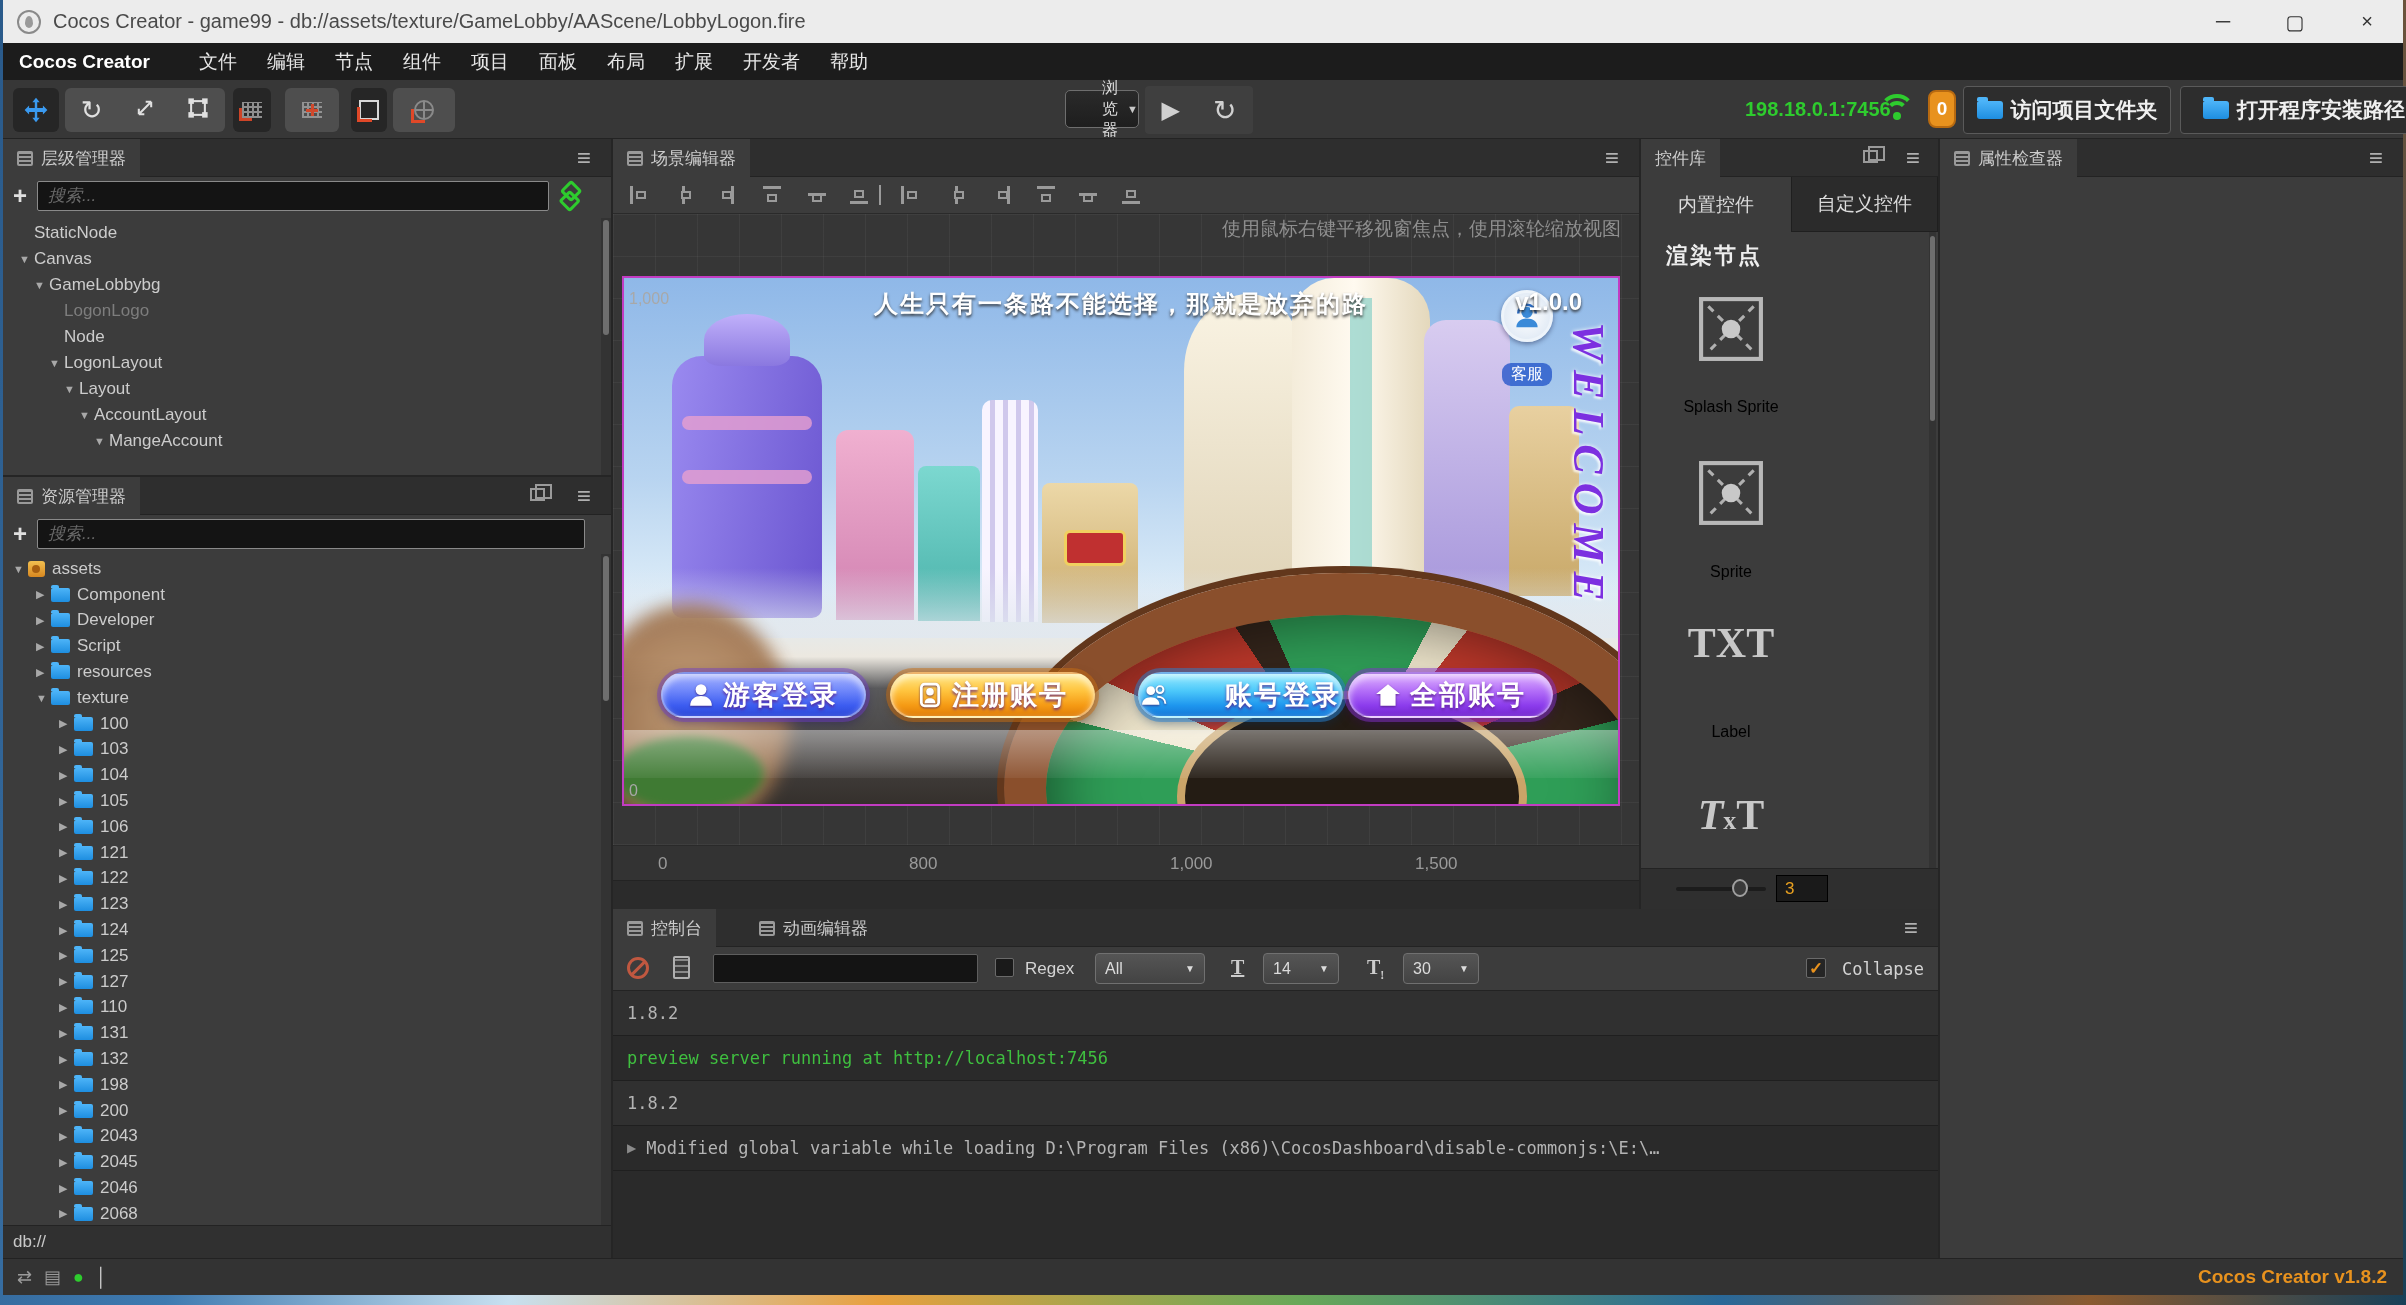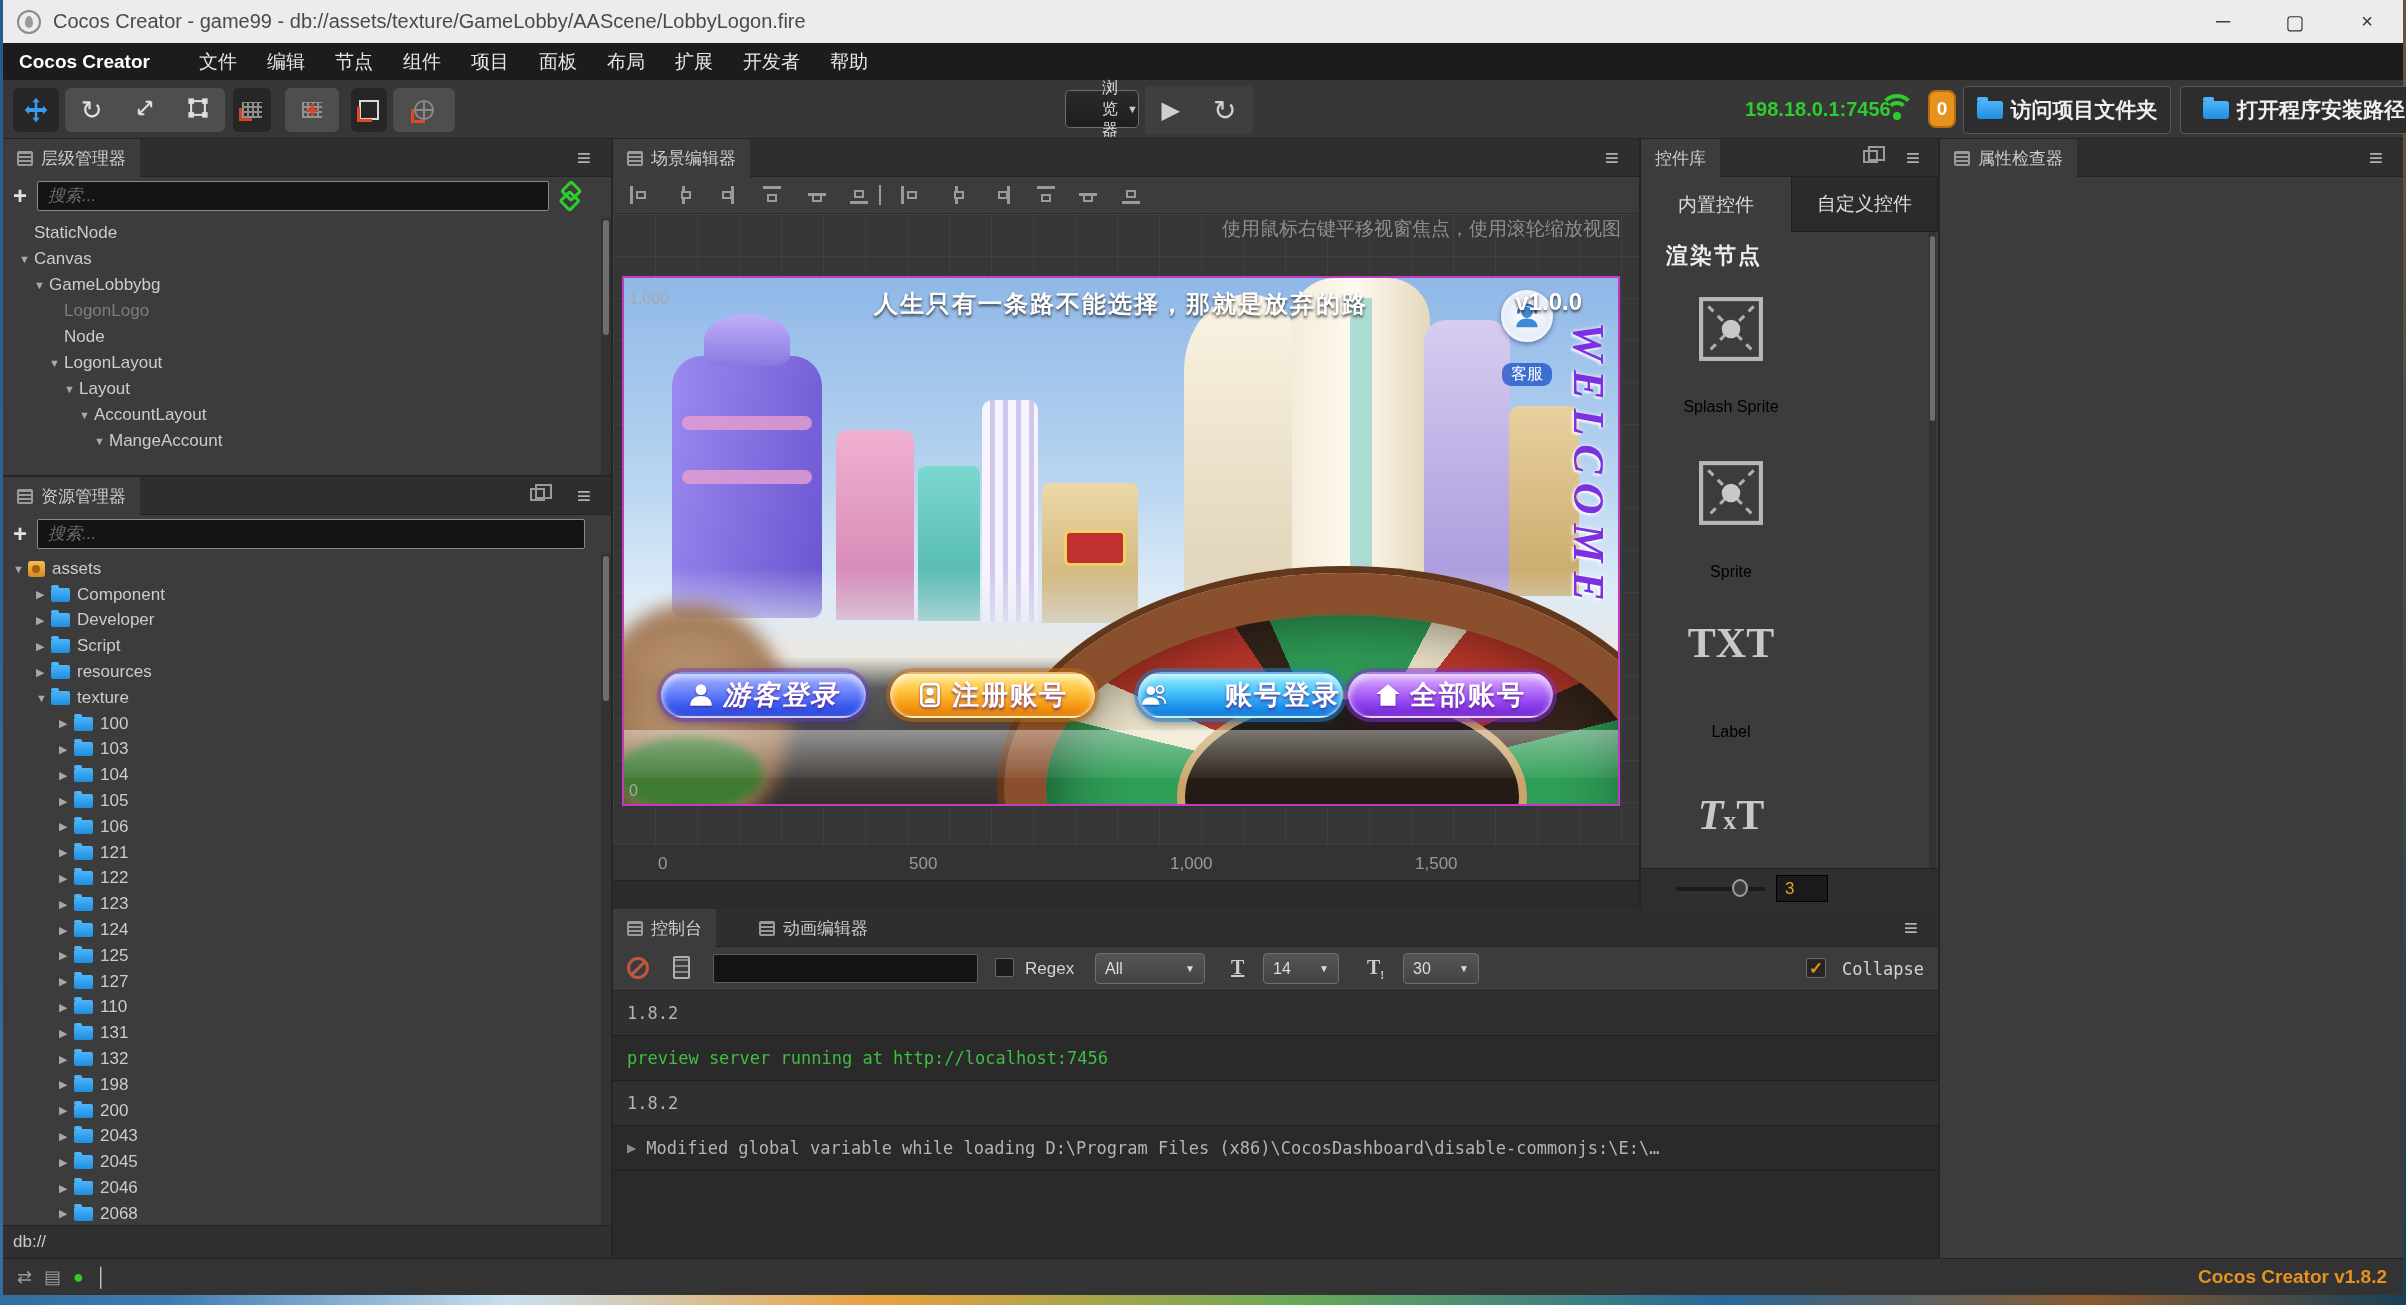--- a/index.html
+++ b/index.html
@@ -568,21 +568,21 @@
             <span class="circ">
               <svg width="30" height="30" viewBox="0 0 24 24">
                   <circle cx="12" cy="9" r="4.5" fill="#3a8ad8"></circle>
                   <path d="M3.5 21c0-4.5 3.8-7 8.5-7s8.5 2.5 8.5 7z" fill="#3a8ad8"></path>
                   <path d="M5 10a7 7 0 0 1 14 0" fill="none" stroke="#2a6ac0" stroke-width="2"></path>
                 </svg>
             </span><br>
             <span class="lbl">客服</span>
           </span>
 
-          <span id="game-buttons"><span class="game-btn gb-blue" style="left: 37px; font-style: italic;">
+          <span id="game-buttons"><span class="game-btn gb-blue" style="left: 37px;">
                 <span class="gb-icon">
                   <svg width="26" height="26" viewBox="0 0 24 24" fill="#fff">
                     <circle cx="12" cy="7" r="5"></circle>
                     <path d="M2 22c0-6 4.5-9 10-9s10 3 10 9z"></path>
                   </svg>
                 </span>
                 <span>游客登录</span>
               </span><span class="game-btn gb-orange" style="left: 266px;">
                 <span class="gb-icon">
                   <svg width="26" height="26" viewBox="0 0 24 24">
@@ -611,21 +611,21 @@
                 <span>全部账号</span>
               </span></span>
 
           <span class="caption-strip"></span>
           <span class="caption-text">人生只有一条路不能选择，那就是放弃的路</span>
           <span class="version-text">v1.0.0</span>
         </div>
       </div>
       <div class="rulerrow" id="ruler-bottom">
           <span style="left: 45px;">0</span>
-          <span style="left: 296px;">500</span>
+          <span style="left: 296px;">800</span>
           <span style="left: 557px;">1,000</span>
           <span style="left: 802px;">1,500</span>
         </div>
       <div class="hstrip"></div>
     </div>
 
     <div class="panel" style="left:610px;top:909px;width:1325px;height:349px;">
       <div class="tabbar">
         <span class="tab active" style="left:0;">
           <span class="tabicon"></span>

